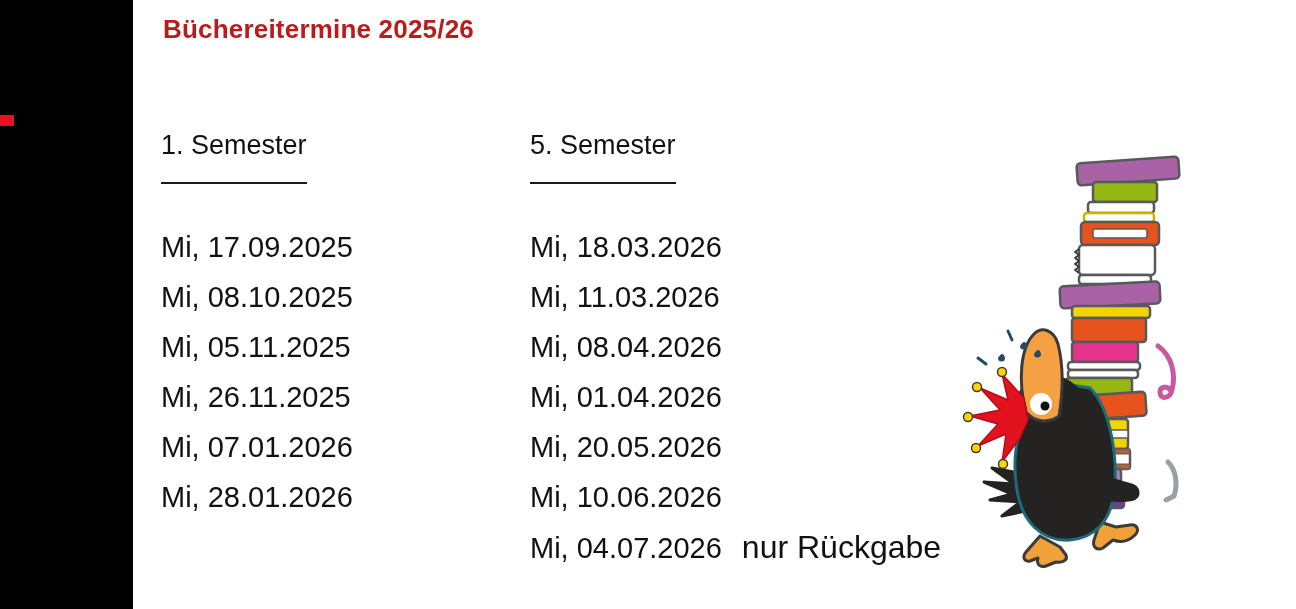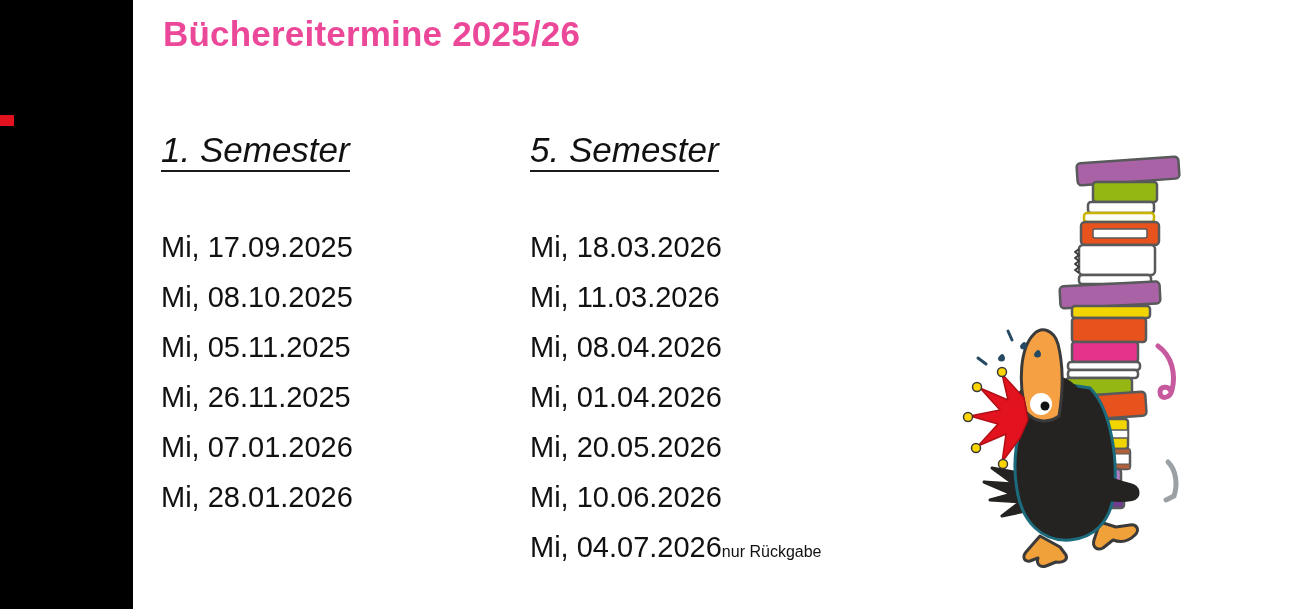--- a/index.html
+++ b/index.html
@@ -17,46 +17,45 @@
     position:absolute; left:0; top:0; width:133px; height:609px;
     background:#000000;
   }
   .red-mark {
     position:absolute; left:0; top:115px; width:14px; height:11px;
     background:#e2131e;
   }
 
   .page-title {
     position:absolute; left:163px; top:14px;
-    font-size:35px; font-weight:700; letter-spacing:0.2px;
-    color:#ec4899; white-space:nowrap;
+    font-size:26px; font-weight:700; letter-spacing:0.2px;
+    color:#b91c1c; white-space:nowrap;
   }
 
   .col { position:absolute; top:130px; }
   .col-1 { left:161px; }
   .col-2 { left:530px; }
 
   .col-header {
     display:inline-block;
-    font-size:35px; font-weight:400;
-    padding-bottom:0;
+    font-size:27px; font-weight:400;
+    padding-bottom:21px;
     border-bottom:2px solid #1a1a1a;
     white-space:nowrap;
-    font-style:italic;
   }
 
   .date-list {
     position:absolute; left:0; top:92px;
     font-size:29px; line-height:50px;
     white-space:nowrap;
   }
   .date-row { height:50px; }
   .note {
-    font-size:16px;
-    margin-left:0;
+    font-size:32px;
+    margin-left:20px;
   }
 
   .illustration {
     position:absolute; left:962px; top:150px; width:250px; height:440px;
   }
 </style>
 </head>
 <body>
 
 <div class="canvas">

